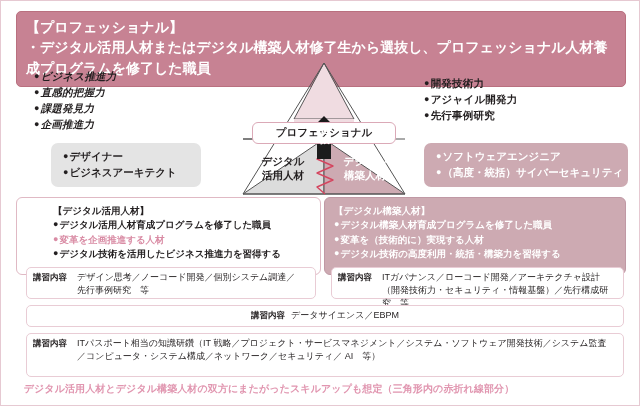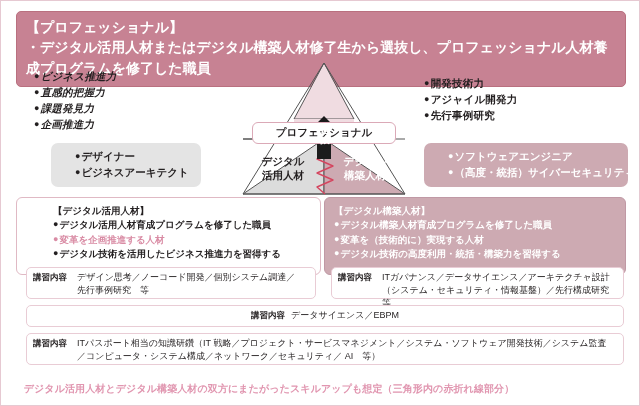--- a/index.html
+++ b/index.html
@@ -46,21 +46,21 @@
   }
   .skilllist.left{left:33px;top:10px;font-style:italic;}
   .skilllist.right{left:423px;top:17px;}
   .skilllist div{letter-spacing:.2px;}
   .bul{font-size:9px;vertical-align:1px;margin-right:1px;}
 
   .rolebox{
     position:absolute;
     box-sizing:border-box;
     border-radius:7px;
-    padding:6px 10px 6px 24px;
+    padding:6px 10px 6px 12px;
     font-size:10.5px;
     font-weight:bold;
     line-height:1.5;
     white-space:nowrap;
   }
   .rolebox.left{
     left:50px;top:84px;width:150px;
     background:#e4e4e4;color:#231f20;
   }
   .rolebox.right{
@@ -154,21 +154,21 @@
   .course .body{
     display:inline-block;
     vertical-align:top;
     width:calc(100% - 50px);
   }
   .course.c1{left:25px;top:0px;width:290px;height:32px;}
   .course.c2{left:330px;top:0px;width:293px;height:32px;}
   .course.c3{left:25px;top:38px;width:598px;height:22px;text-align:center;}
   .course.c3 .lbl{width:auto;margin-right:6px;}
   .course.c3 .body{width:auto;}
-  .course.c4{left:25px;top:66px;width:598px;height:32px;}
+  .course.c4{left:25px;top:66px;width:598px;height:44px;}
   .course.c4 .body{width:calc(100% - 52px);}
 
   
   .footer{
     position:absolute;left:0;top:381px;width:536px;
     text-align:center;
     color:#e196b0;
     font-weight:bold;
     font-size:10px;
     letter-spacing:.1px;
@@ -263,21 +263,21 @@
       <div><span class="bul">●</span><span>変革を（技術的に）実現する人材</span></div>
       <div><span class="bul">●</span><span>デジタル技術の高度利用・統括・構築力を習得する</span></div>
     </div>
   </div>
 
   <div class="courses">
     <div class="course c1">
       <span class="lbl">講習内容</span><span class="body">デザイン思考／ノーコード開発／個別システム調達／先行事例研究　等</span>
     </div>
     <div class="course c2">
-      <span class="lbl">講習内容</span><span class="body">ITガバナンス／データサイエンス／アーキテクチャ設計（システム・セキュリティ・情報基盤）／先行構成研究　等</span>
+      <span class="lbl">講習内容</span><span class="body">ITガバナンス／ローコード開発／アーキテクチャ設計（開発技術力・セキュリティ・情報基盤）／先行構成研究　等</span>
     </div>
     <div class="course c3">
       <span class="lbl">講習内容</span><span class="body">データサイエンス／EBPM</span>
     </div>
     <div class="course c4">
       <span class="lbl">講習内容</span><span class="body">ITパスポート相当の知識研鑽（IT 戦略／プロジェクト・サービスマネジメント／システム・ソフトウェア開発技術／システム監査／コンピュータ・システム構成／ネットワーク／セキュリティ／ AI　等）</span>
     </div>
   </div>
 
   <div class="footer">デジタル活用人材とデジタル構築人材の双方にまたがったスキルアップも想定（三角形内の赤折れ線部分）</div>

